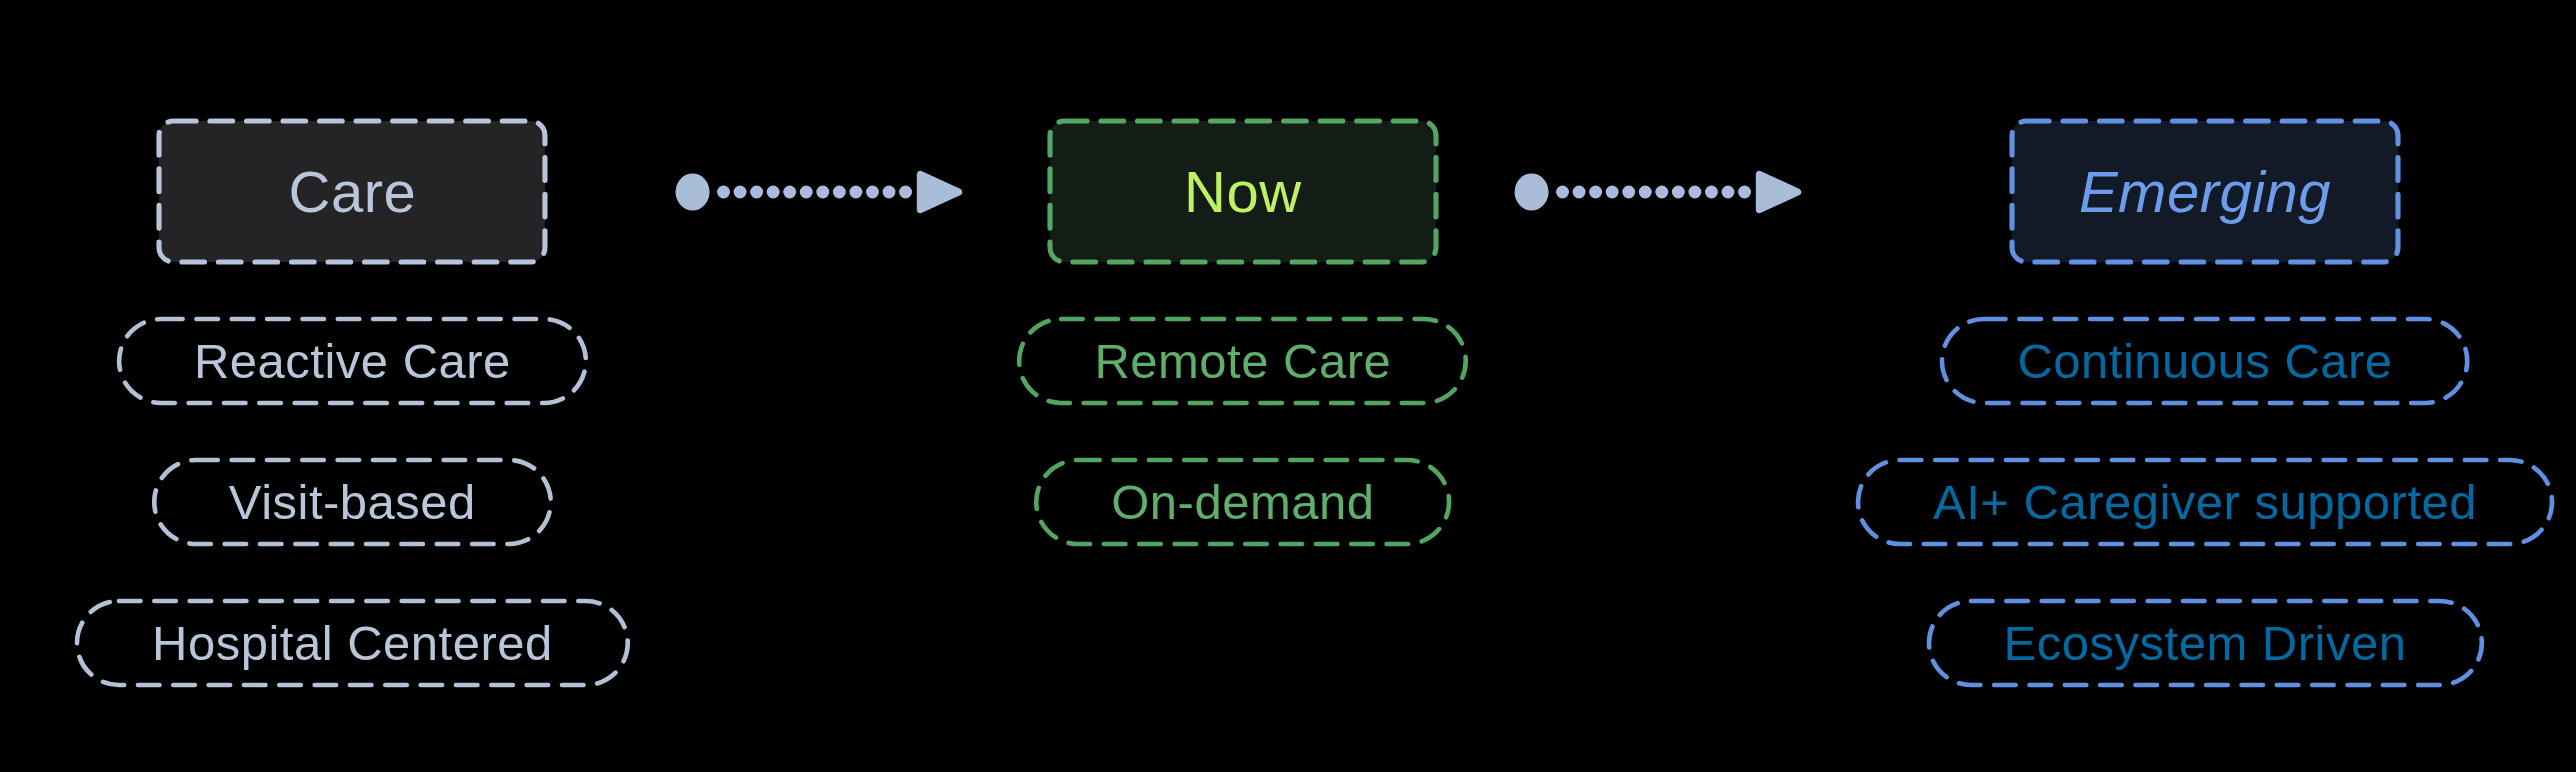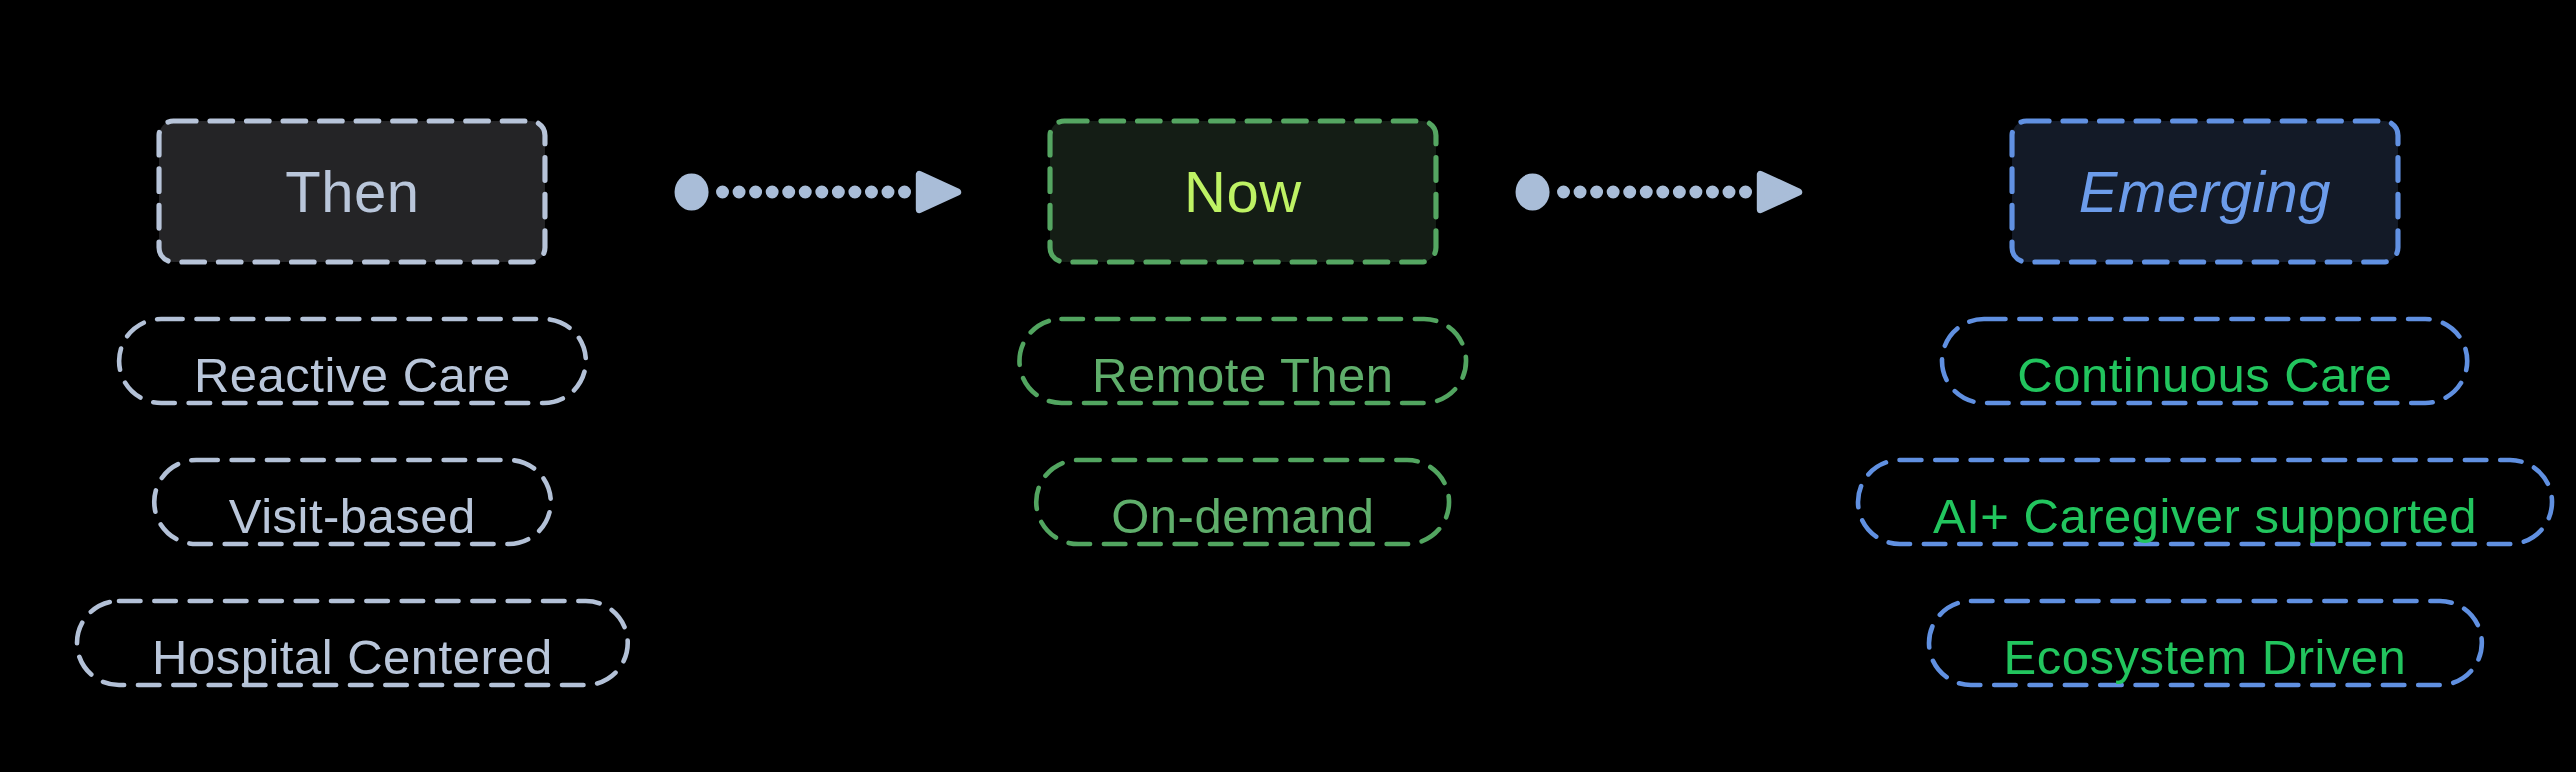--- a/index.html
+++ b/index.html
@@ -49,21 +49,21 @@
     font-weight: 500;
     letter-spacing: 0.5px;
   }
   
   .pill {
     position: relative;
     height: 84px;
     margin-top: 57px;
     padding: 0 75px;
     display: flex;
-    align-items: flex-end;
+    align-items: center;
     justify-content: center;
     white-space: nowrap;
   }
   .pill svg.dash-frame { position: absolute; inset: 0; width: 100%; height: 100%; overflow: visible; }
   .pill rect {
     fill: none;
     stroke-width: 9;
     stroke-dasharray: 42 27;
     stroke-linecap: round;
   }
@@ -81,21 +81,21 @@
   .col-then  .pill-label      { color: #b9c6da; }
 
   .col-now   .header-box rect { stroke: #55a662; fill: #141d15; }
   .col-now   .header-label    { color: #bef264; }
   .col-now   .pill rect       { stroke: #52a560; }
   .col-now   .pill-label      { color: #5fae6b; }
 
   .col-emerging .header-box rect { stroke: #6191e2; fill: #131a27; }
   .col-emerging .header-label    { color: #6c9cea; font-style: italic; }
   .col-emerging .pill rect       { stroke: #6090e1; }
-  .col-emerging .pill-label      { color: #22c55e; }
+  .col-emerging .pill-label      { color: #0369a1; }
 
   
   .arrow-wrap {
     flex: 0 0 auto;
     margin-top: 40px;
     width: 299px;
     height: 62px;
   }
   .arrow-wrap svg { display: block; width: 299px; height: 62px; overflow: visible; }
   .arrow-dot   { fill: #a9bdd8; }
@@ -106,21 +106,21 @@
 <body>
 
 <div class="canvas">
   <div class="diagram">
 
     <div class="col col-then">
       <div class="header-box">
         <svg class="dash-frame" viewBox="0 0 750 274" width="386" height="141">
             <rect width="100%" height="100%" rx="28"></rect>
           </svg>
-        <span class="header-label">Then</span>
+        <span class="header-label">Care</span>
       </div>
       <div class="pill">
         <svg class="dash-frame" viewBox="0 0 911.25 164" width="469" height="84">
             <rect width="100%" height="100%" rx="82"></rect>
           </svg>
         <span class="pill-label">Reactive Care</span>
       </div>
       <div class="pill">
         <svg class="dash-frame" viewBox="0 0 774.156 164" width="399" height="84">
             <rect width="100%" height="100%" rx="82"></rect>
@@ -147,21 +147,21 @@
       <div class="header-box">
         <svg class="dash-frame" viewBox="0 0 750 274" width="386" height="141">
             <rect width="100%" height="100%" rx="28"></rect>
           </svg>
         <span class="header-label">Now</span>
       </div>
       <div class="pill">
         <svg class="dash-frame" viewBox="0 0 871.891 164" width="449" height="84">
             <rect width="100%" height="100%" rx="82"></rect>
           </svg>
-        <span class="pill-label">Remote Then</span>
+        <span class="pill-label">Remote Care</span>
       </div>
       <div class="pill">
         <svg class="dash-frame" viewBox="0 0 805.953 164" width="415" height="84">
             <rect width="100%" height="100%" rx="82"></rect>
           </svg>
         <span class="pill-label">On-demand</span>
       </div>
     </div>
 
     <div class="arrow-wrap">

